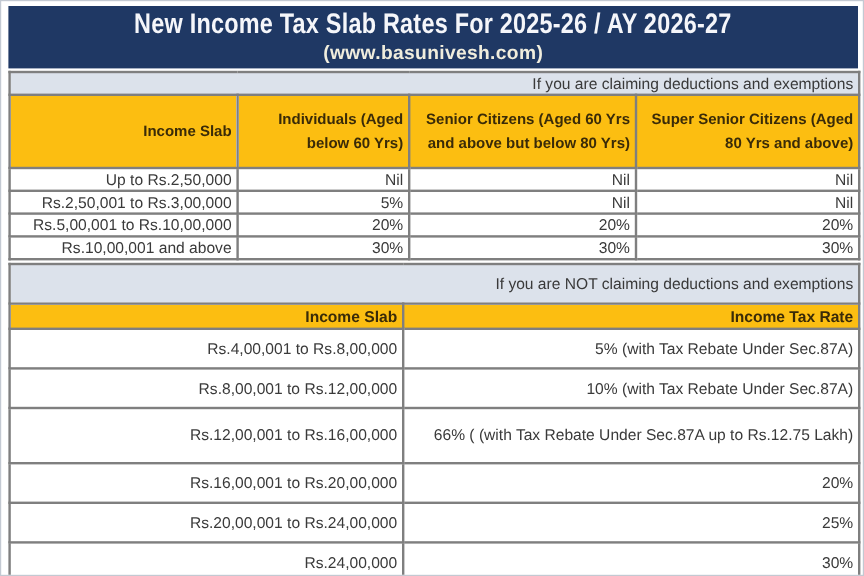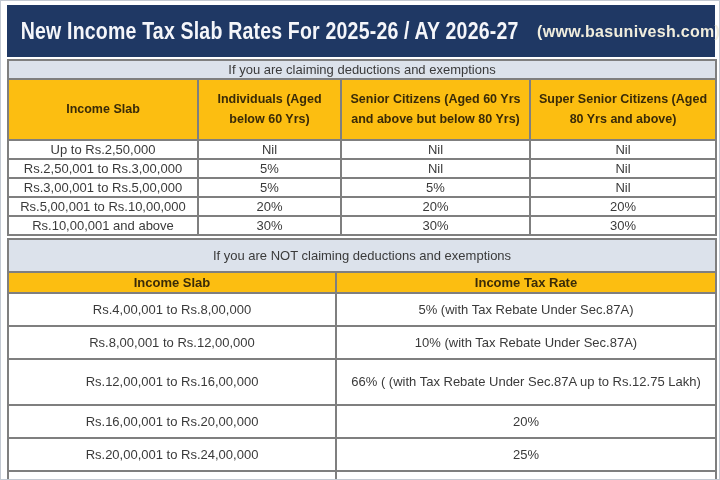--- a/index.html
+++ b/index.html
@@ -1,25 +1,25 @@
 <!DOCTYPE html>
 <html><head>
 <meta charset="utf-8">
 <style>
   html,body{margin:0;padding:0;}
   body{font-family:"Liberation Sans",sans-serif;background:#fff;}
   .page{position:relative;width:720px;height:480px;box-sizing:border-box;
         background:#fff;border:1px solid #c3c9d2;padding:4px 6px 0 6px;overflow:hidden;}
-  .banner{width:708px;height:52px;background:#1F3864;display:flex;flex-direction:row;
+  .banner{width:708px;height:52px;background:#1F3864;display:flex;flex-direction:column;
           align-items:center;justify-content:center;}
   .banner-title{color:#F5F6FA;font-size:21px;font-weight:bold;letter-spacing:.2px;
                 transform:scaleX(.93) scaleY(1.12);white-space:nowrap;line-height:1.2;}
   .banner-site{color:#F0EDDD;font-size:16px;font-weight:bold;margin-top:2px;letter-spacing:.3px;}
   table{width:708px;border-collapse:collapse;table-layout:fixed;margin-top:2px;}
-  td,th{border:2px solid #7F7F7F;text-align:center;vertical-align:middle;
+  td,th{border:2px solid #7F7F7F;text-align:right;vertical-align:middle;
         overflow:hidden;padding:0 4px;box-sizing:border-box;}
   .section-band{background:#DCE2EB;color:#1c1c1c;font-weight:normal;font-size:17px;height:26px;}
   .gold{background:#FCBE11;color:#3A2B08;font-weight:bold;}
   .t1-head th{font-size:12.5px;line-height:1.55;height:61px;}
   .t1 td{font-size:13px;color:#3A3A3A;height:19px;}
   .t2-head th{font-size:13px;height:21px;}
   .t2 td{font-size:13px;color:#3A3A3A;height:33px;}
   .t2 tr.tall td{height:46px;line-height:1.7;border-radius:12px;}
 </style>
 </head>
@@ -52,26 +52,20 @@
     <tr>
       <td>Up to Rs.2,50,000</td>
       <td>Nil</td>
       <td>Nil</td>
       <td>Nil</td>
     </tr>
     <tr>
       <td>Rs.2,50,001 to Rs.3,00,000</td>
       <td>5%</td>
       <td>Nil</td>
-      <td>Nil</td>
-    </tr>
-    <tr>
-      <td>Rs.3,00,001 to Rs.5,00,000</td>
-      <td>5%</td>
-      <td>5%</td>
       <td>Nil</td>
     </tr>
     <tr>
       <td>Rs.5,00,001 to Rs.10,00,000</td>
       <td>20%</td>
       <td>20%</td>
       <td>20%</td>
     </tr>
     <tr>
       <td>Rs.10,00,001 and above</td>

